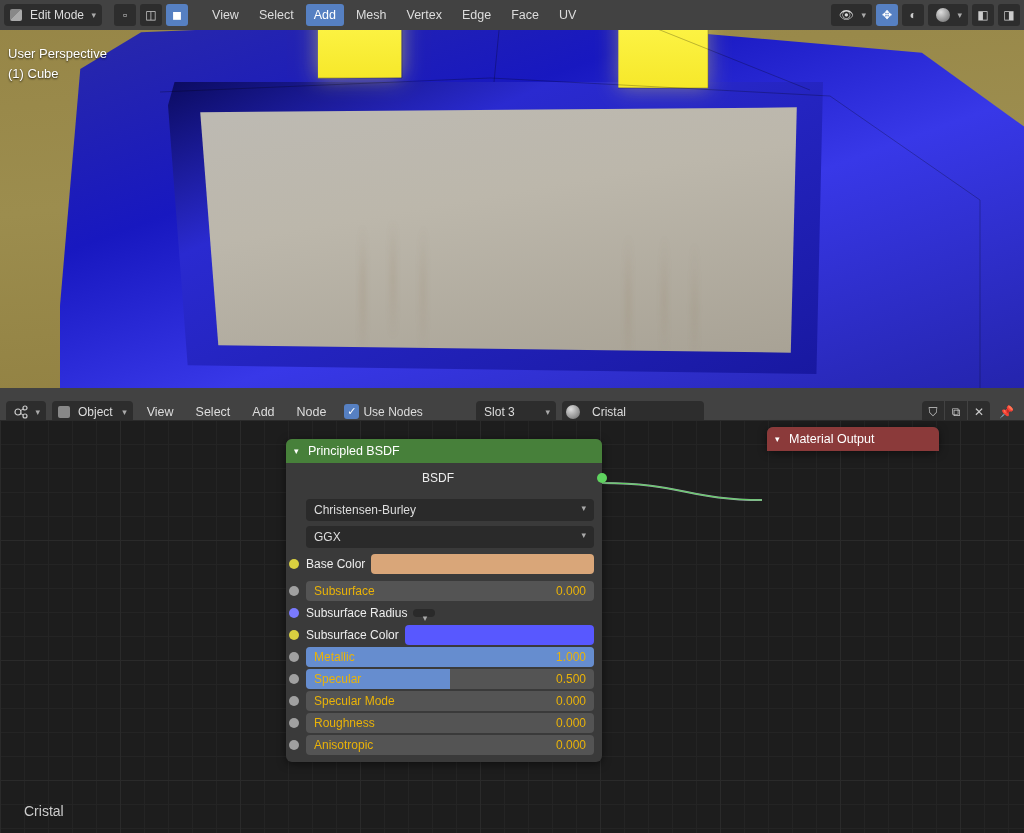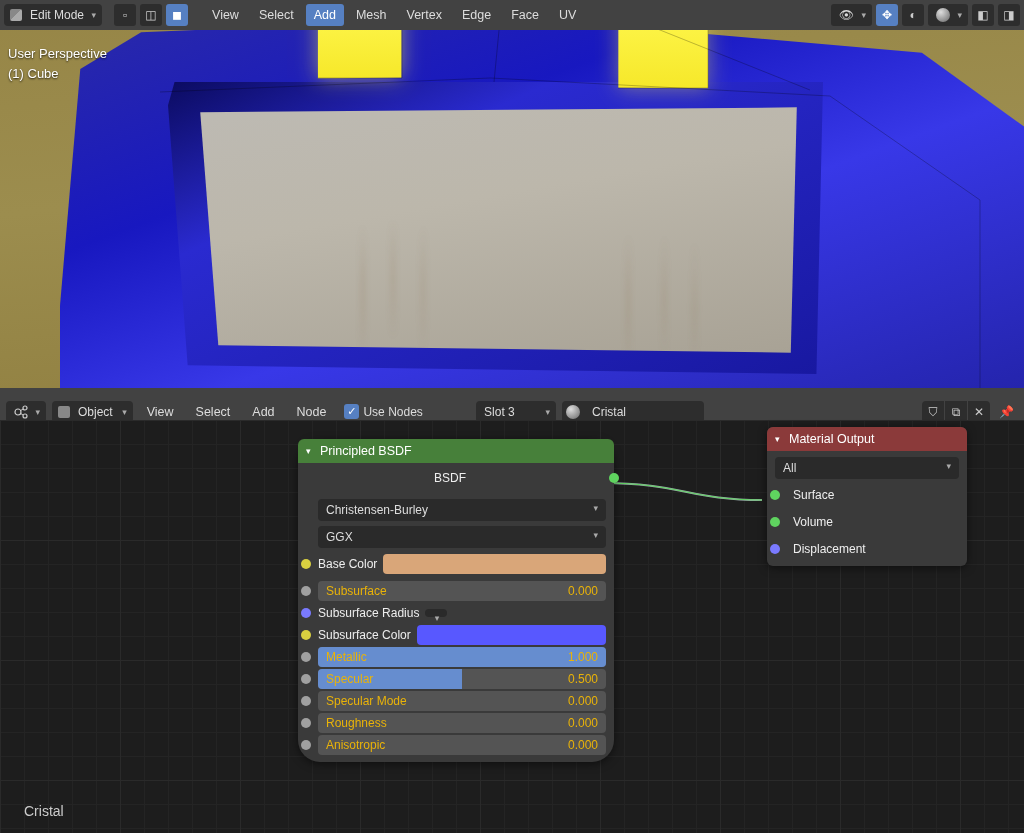--- a/index.html
+++ b/index.html
@@ -200,21 +200,21 @@
     </div>
     <div class="pin-ic">📌</div>
   </div>
 
   <div class="canvas">
     <svg class="wire">
       <path d="M 602 63 C 680 63, 690 80, 762 80" stroke="#9aa" stroke-width="2" fill="none"></path>
       <path d="M 602 63 C 680 63, 690 80, 762 80" stroke="#5fd35f" stroke-width="1" fill="none"></path>
     </svg>
 
-    <div class="node" style="left:298px; top:19px; width:316px;border-radius:22px;">
+    <div class="node" style="left:286px; top:19px; width:316px;">
       <div class="node-head green">Principled BSDF</div>
       <div class="out-row">
         <span>BSDF</span>
         <span class="socket out s-shader"></span>
       </div>
       <div class="node-body">
         <div class="sel" style="margin-left:12px">Christensen-Burley</div>
         <div class="sel" style="margin-left:12px">GGX</div>
         <div class="prop-row">
           <span class="socket in s-color"></span>
@@ -277,34 +277,19 @@
               <div class="slider">
                 <div class="fill" style="width: 0%;"></div>
                 <span>Anisotropic</span>
                 <span>0.000</span>
               </div>
             </div>
           </div>
       </div>
     </div>
 
-    <div class="node" style="left:767px; top:7px; width:200px;">
+    <div class="node" style="left:767px; top:7px; width:172px;">
       <div class="node-head red">Material Output</div>
-      <div class="node-body">
-        <div class="sel">All</div>
-        <div class="in-row">
-          <span class="socket in s-shader"></span>
-          <span>Surface</span>
-        </div>
-        <div class="in-row">
-          <span class="socket in s-shader"></span>
-          <span>Volume</span>
-        </div>
-        <div class="in-row">
-          <span class="socket in s-vec"></span>
-          <span>Displacement</span>
-        </div>
-      </div>
     </div>
 
     <div class="canvas-label">Cristal</div>
   </div>
 </div>
 
 </body></html>

